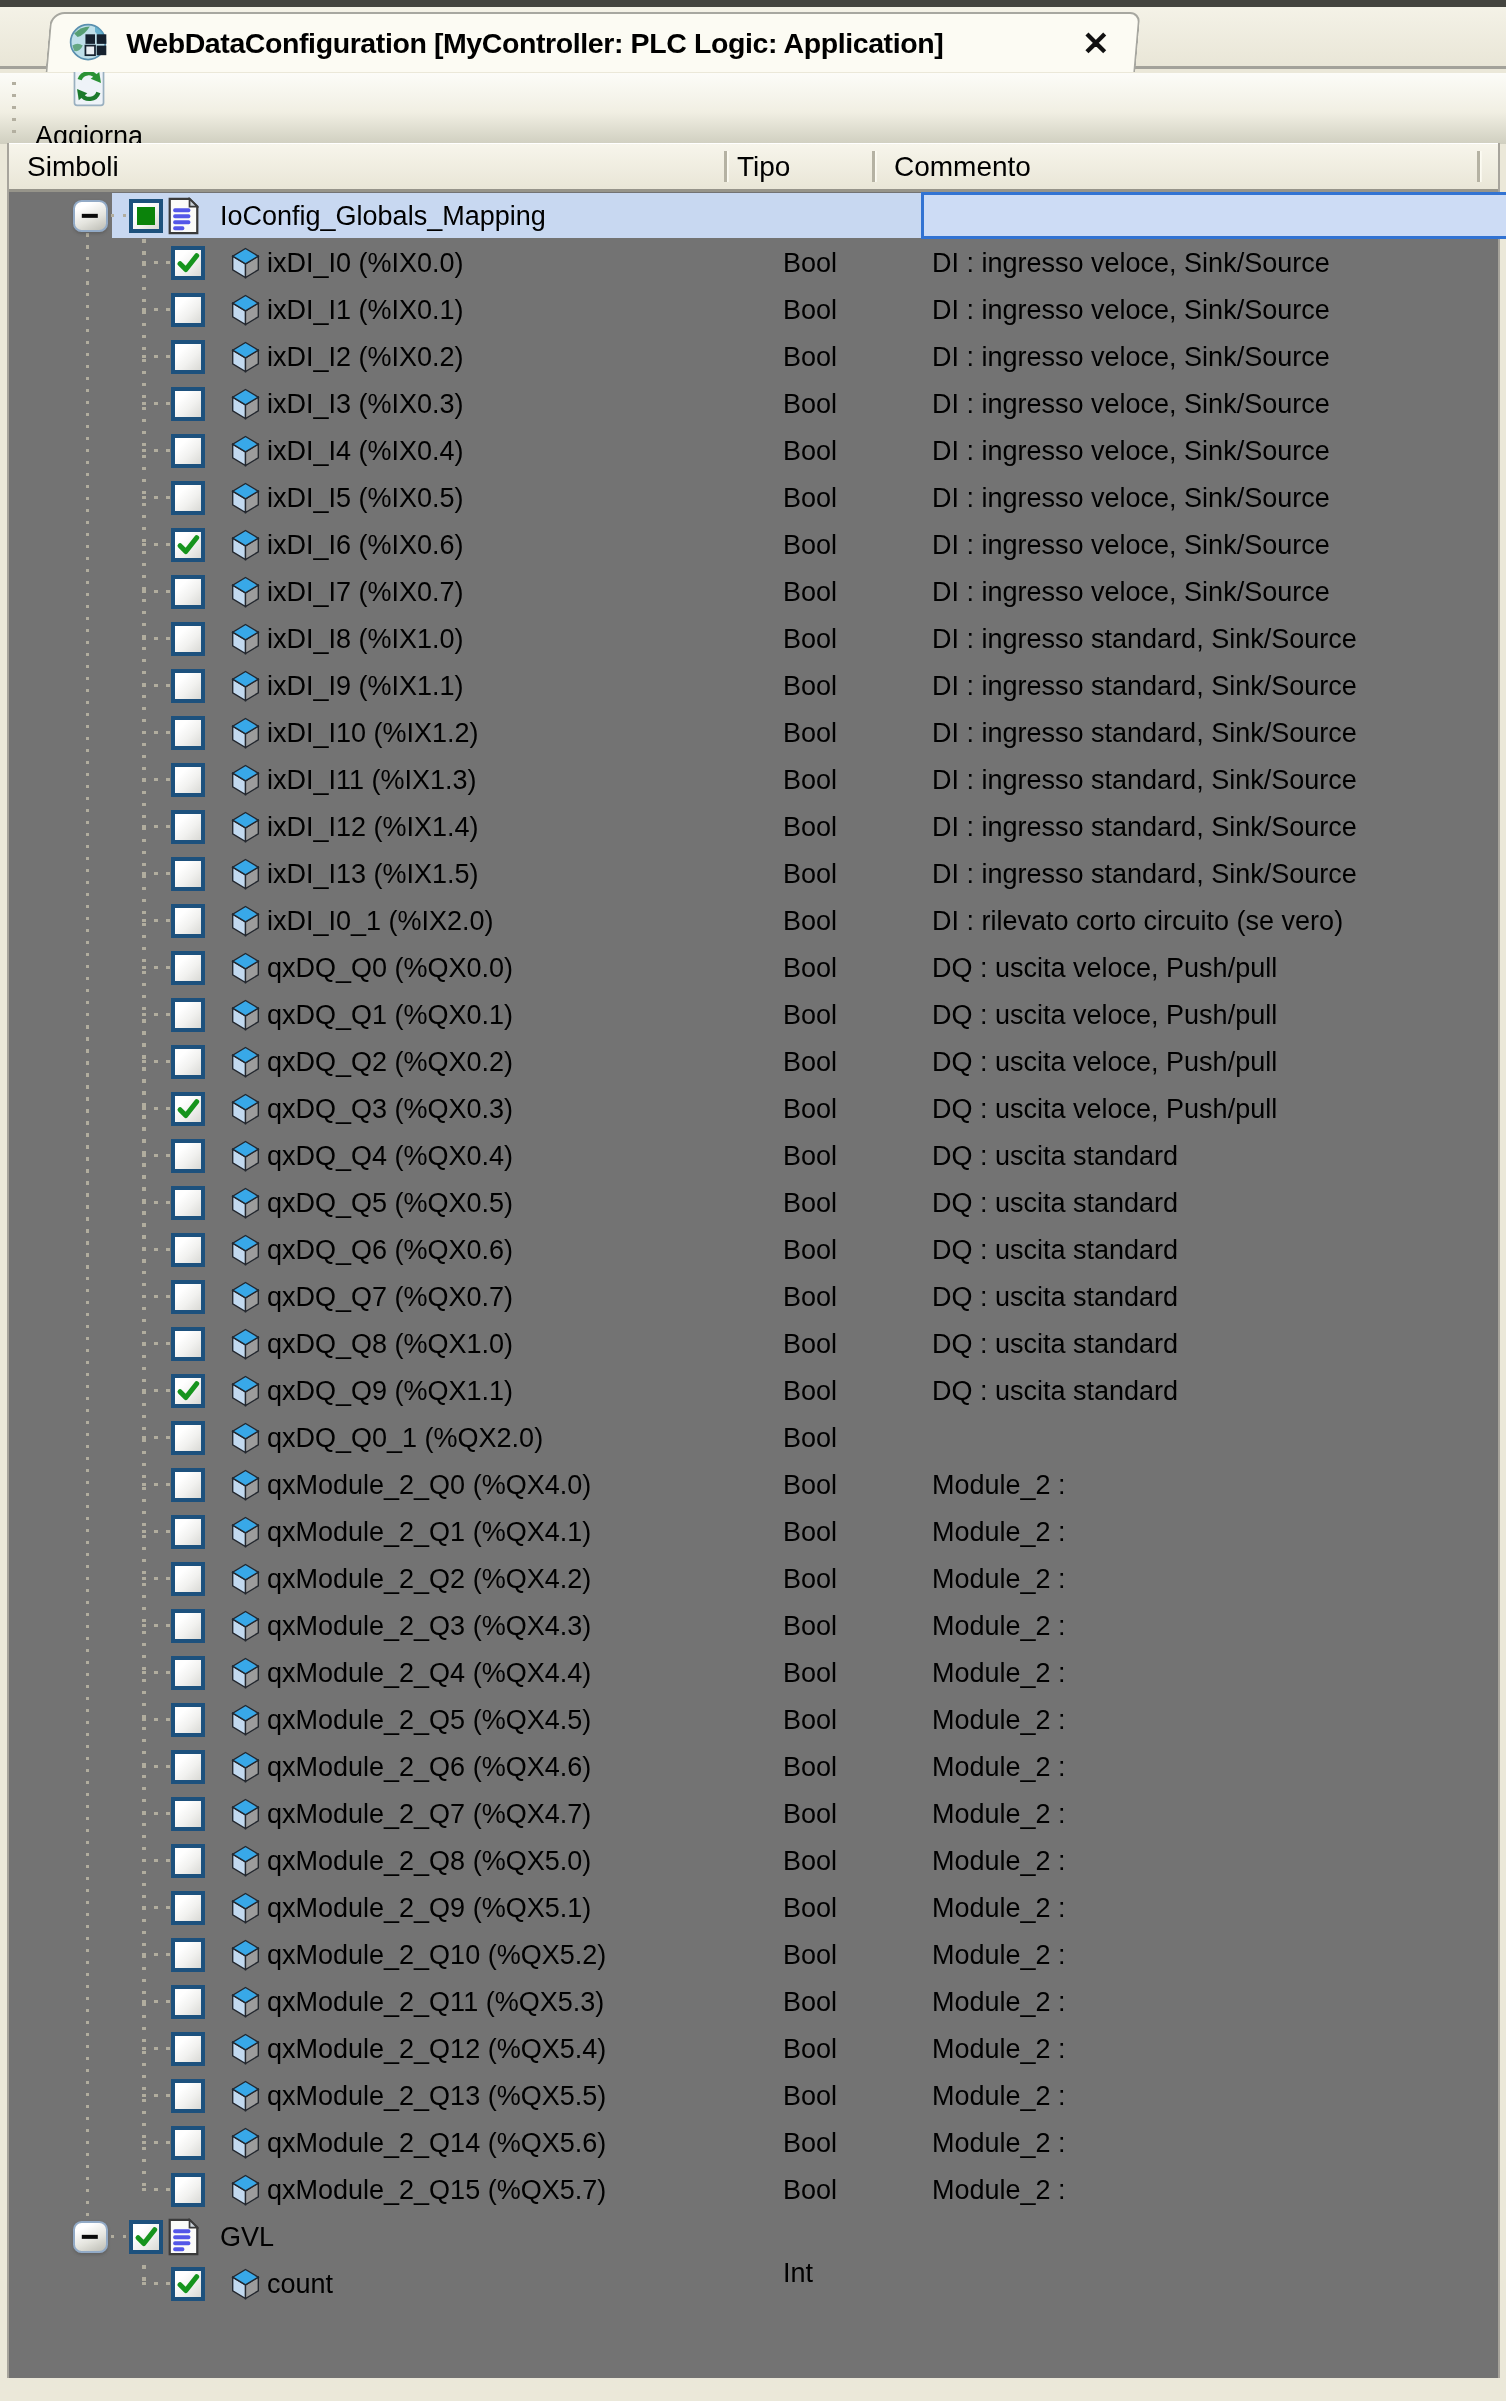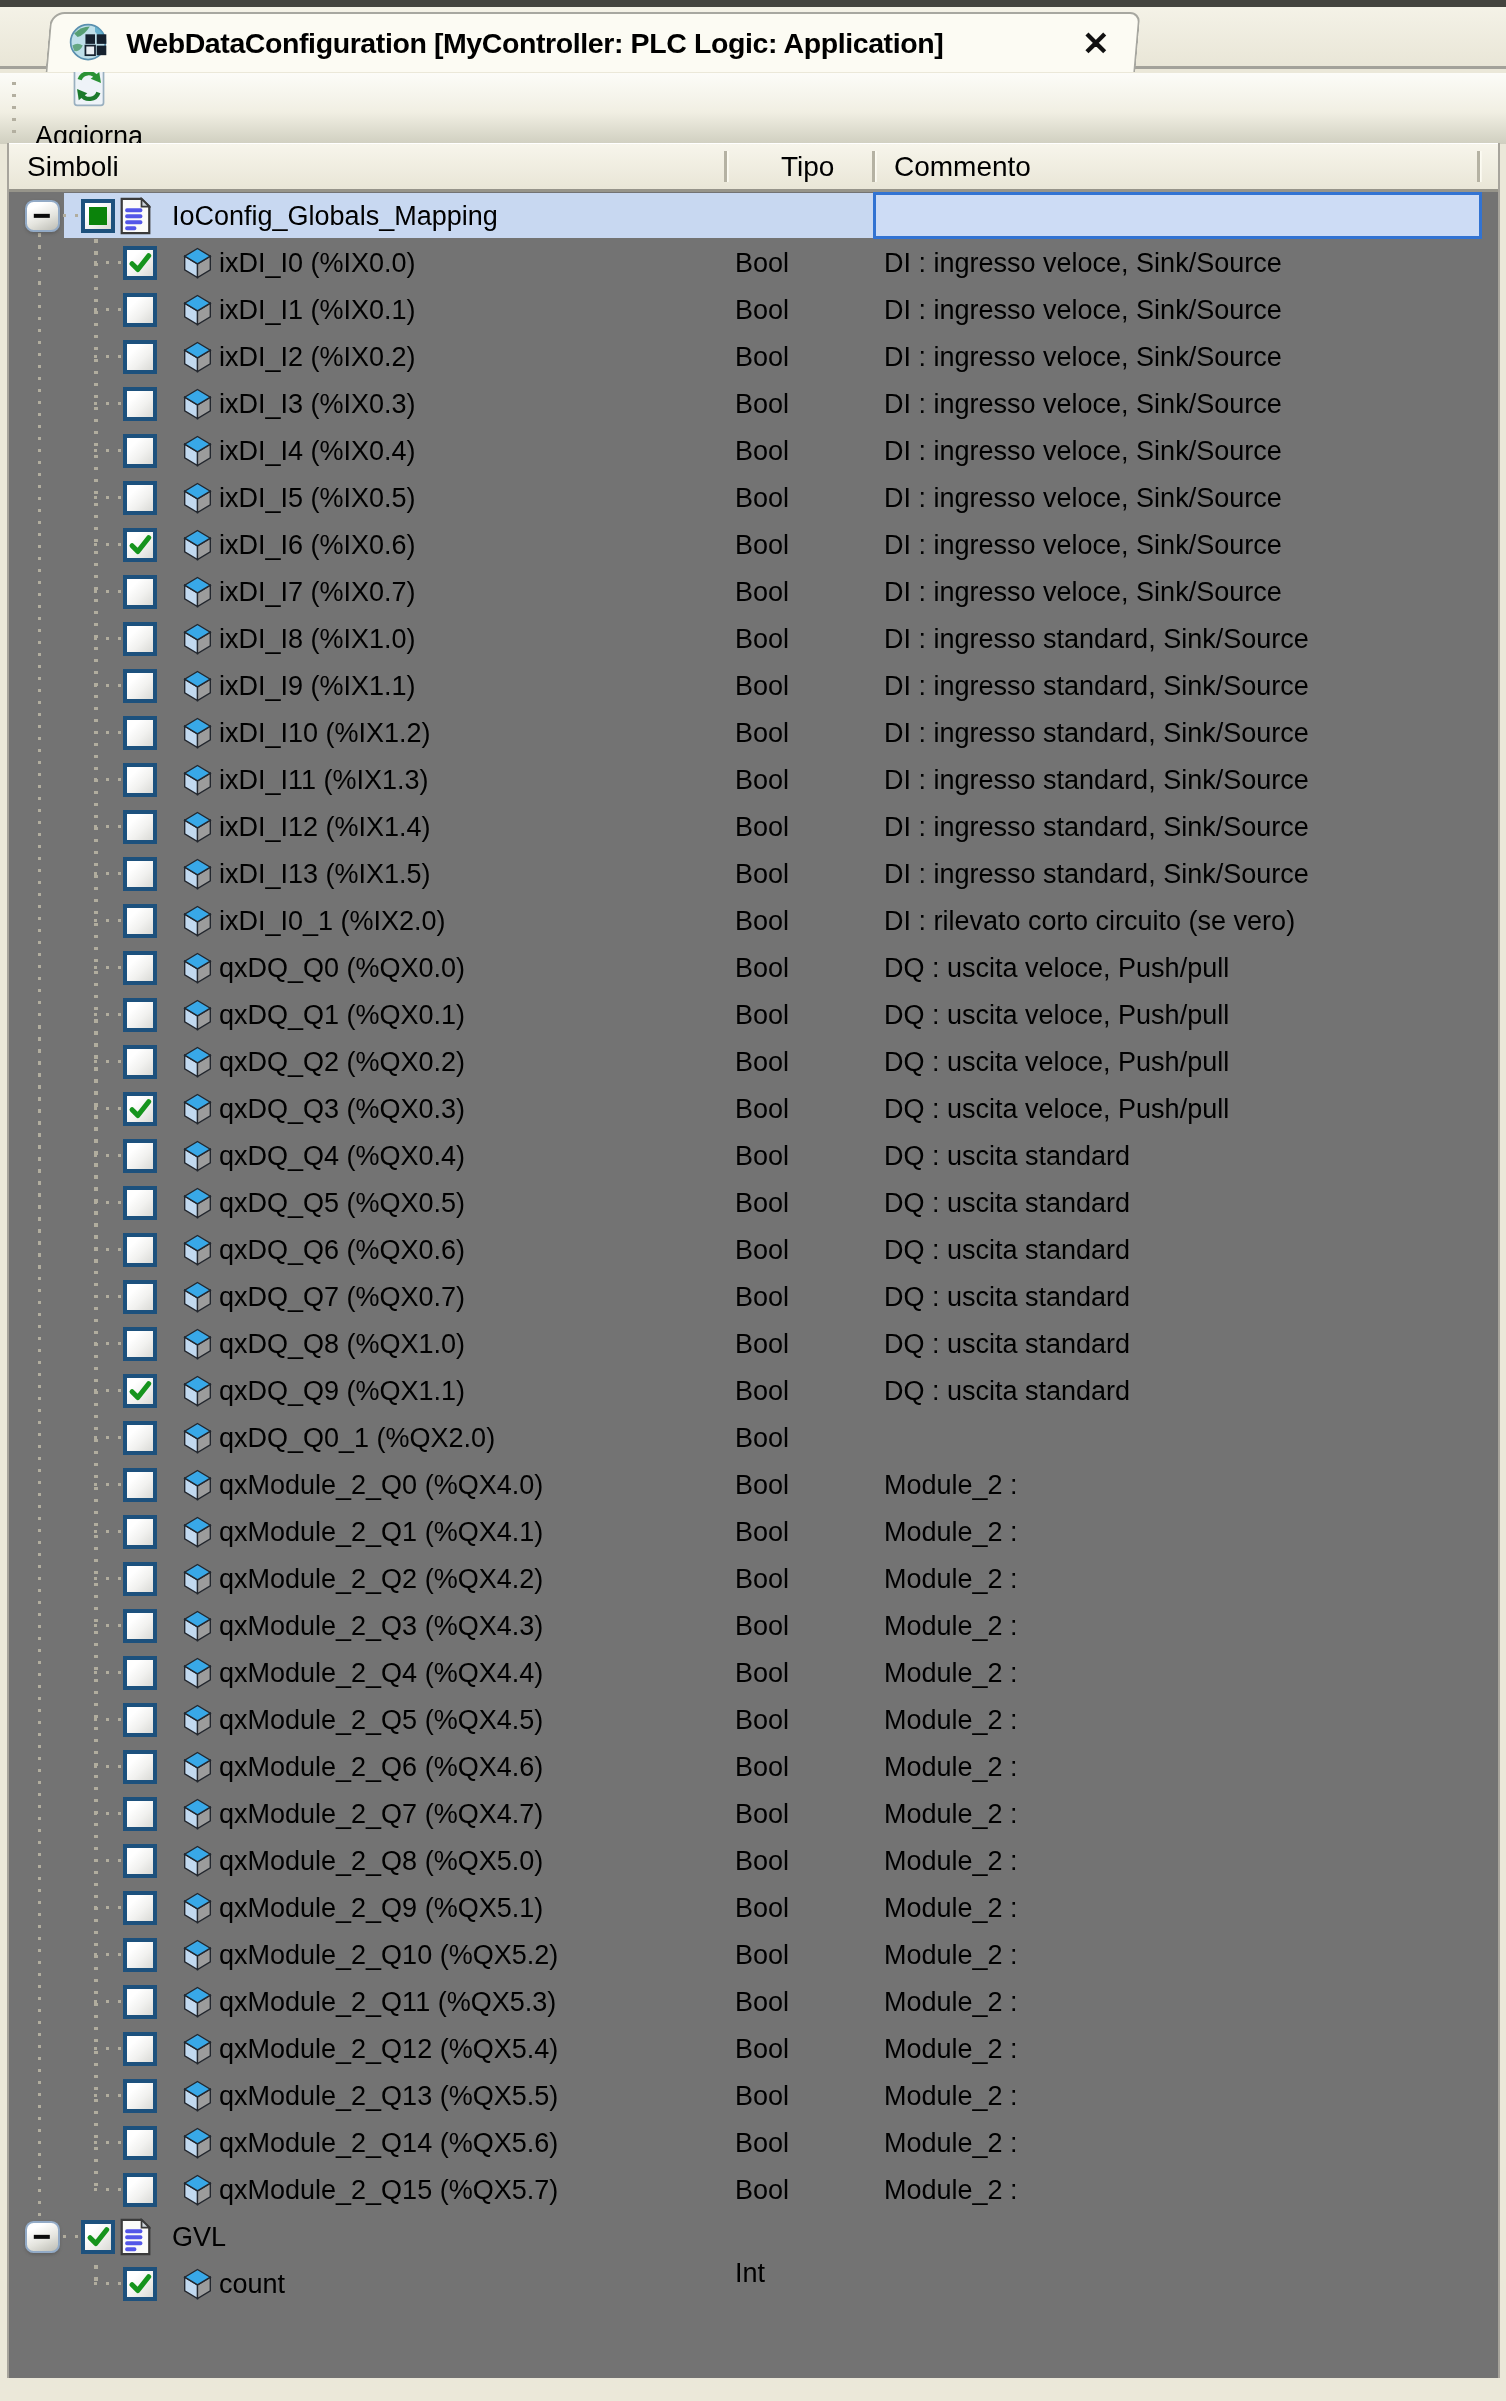--- a/index.html
+++ b/index.html
@@ -58,26 +58,26 @@
     border-left:2.6px solid #a7a49c; border-right:2.6px solid #a7a49c;
   }
   .grid-header {
     position:relative; height:49px;
     background:linear-gradient(#f7f5eb,#e9e6d7);
     border-top:1.7px solid #ffffff;
     border-bottom:3.5px solid #96948a;
   }
   .grid-header .hcell { position:absolute; top:50%; transform:translateY(-50%); font-size:28px; }
   .h-sym  { left:18px; }
-  .h-tipo { left:772px; }
+  .h-tipo { left:728px; }
   .h-comm { left:885px; }
   .hsep { position:absolute; top:15%; height:70%; width:2.6px; background:#b5b2a3; box-shadow:1.7px 0 0 #fcfbf2; }
   .hsep1 { left:715px; } .hsep2 { left:863px; } .hsep3 { left:1468px; }
 
-  .tree-body { position:relative; }
+  .tree-body { position:relative;margin-left:48px; }
   .vline { position:absolute; width:3.5px;
     background:repeating-linear-gradient(to bottom,#b1ad9e 0 3.5px,transparent 3.5px 12px); z-index:0; }
 
   .row { position:relative; height:47px; z-index:1; }
   .row > span { position:absolute; top:50%; transform:translateY(-50%); z-index:2; }
   .lbl  { font-size:27px; white-space:nowrap; }
   .tipo { left:726px; font-size:27px; white-space:nowrap; }
   .comm { left:875px; font-size:27px; white-space:nowrap; }
   .g1 .tipo { top:calc(50% - 10.4px); }
 

